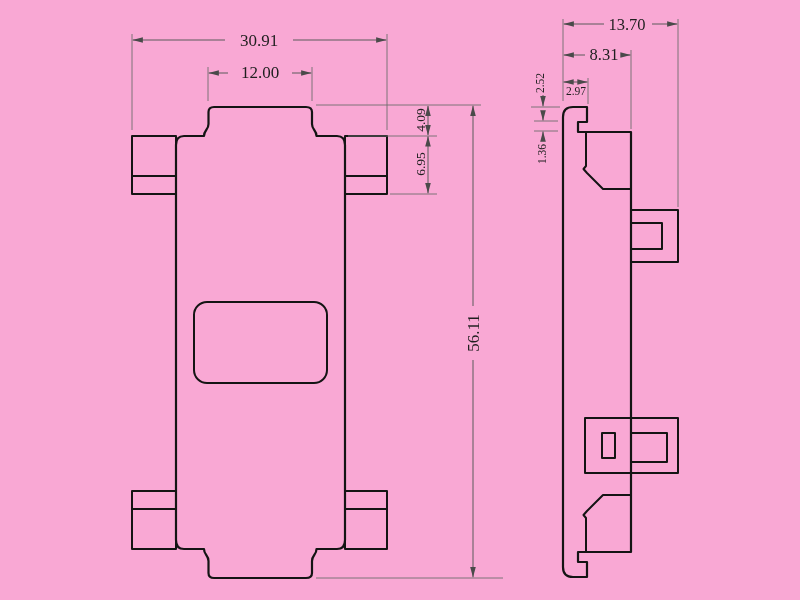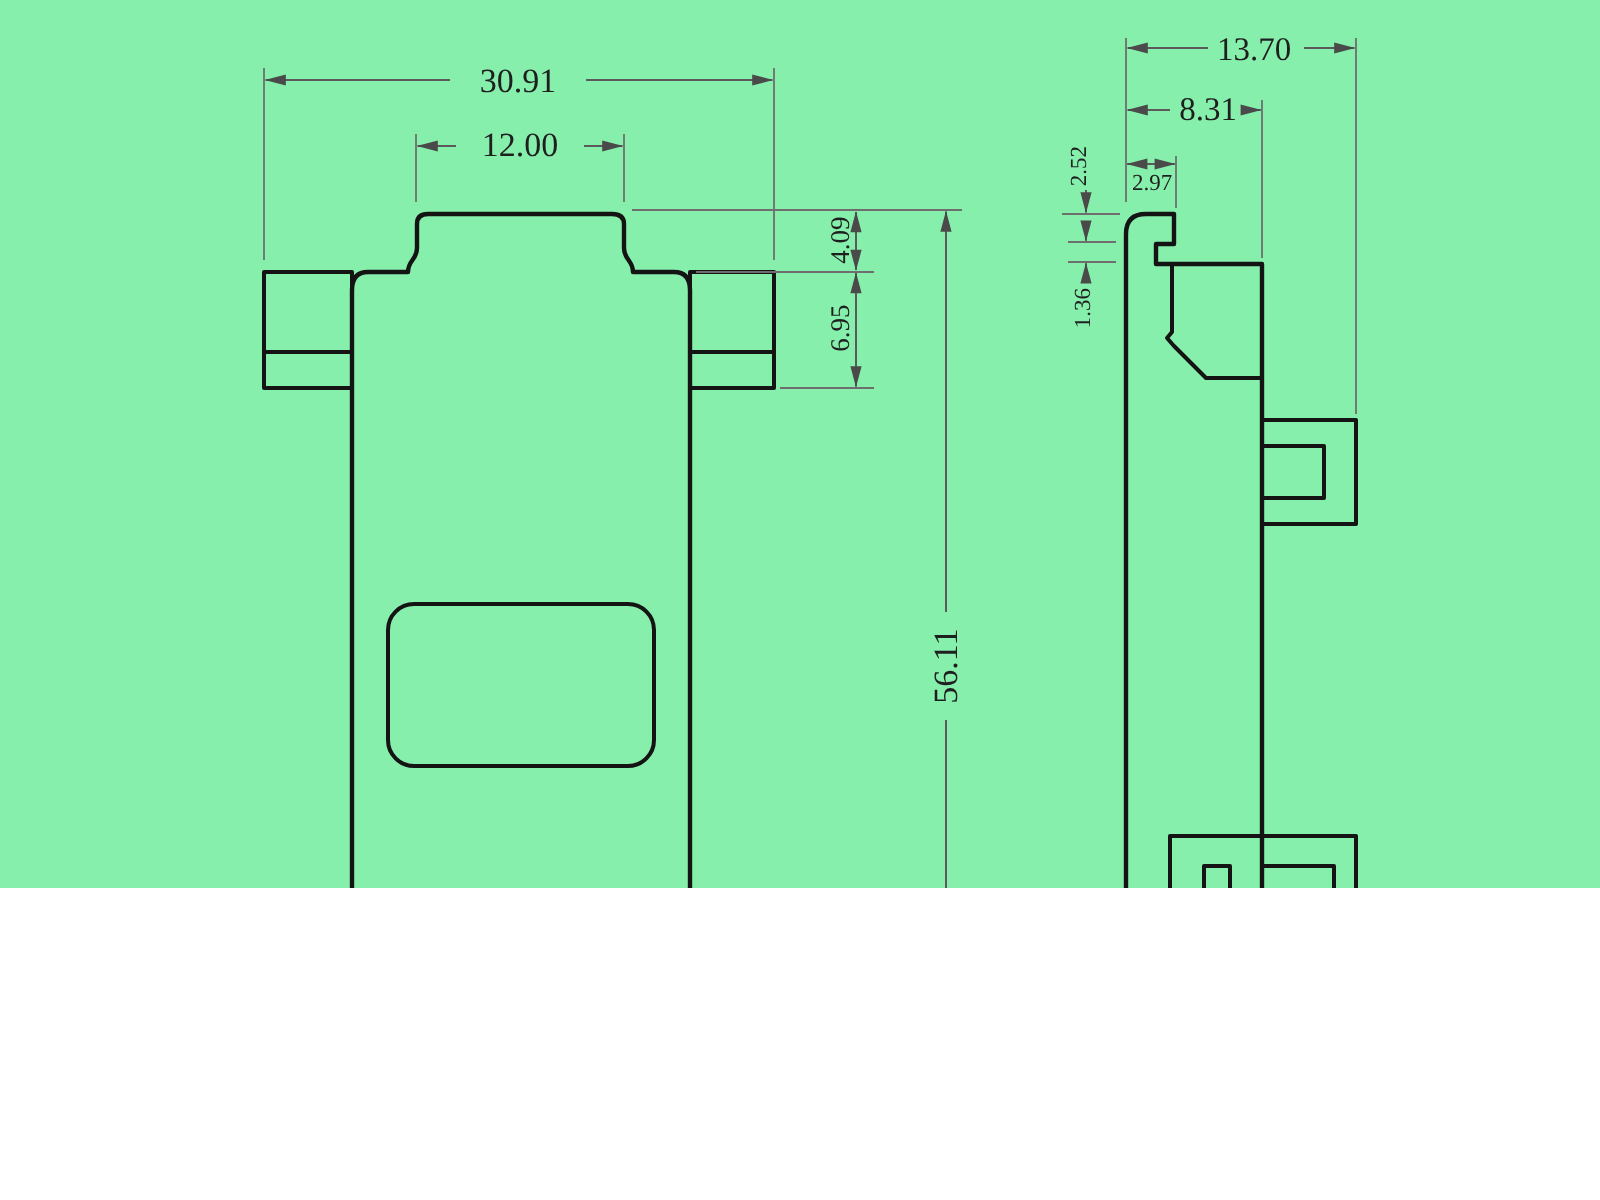--- a/index.html
+++ b/index.html
@@ -4,22 +4,22 @@
 <style>
   html, body {
     margin: 0;
     padding: 0;
     background: #ffffff;
     font-family: "Liberation Serif", serif;
   }
   .canvas {
     position: relative;
     width: 800px;
-    height: 444px;
-    background: #86efac;
+    height: 600px;
+    background: #f9a8d4;
     overflow: hidden;
   }
   svg text {
     font-family: "Liberation Serif", serif;
     fill: #1f1f1f;
   }
   .outline {
     fill: none;
     stroke: #141414;
     stroke-width: 2.2;

